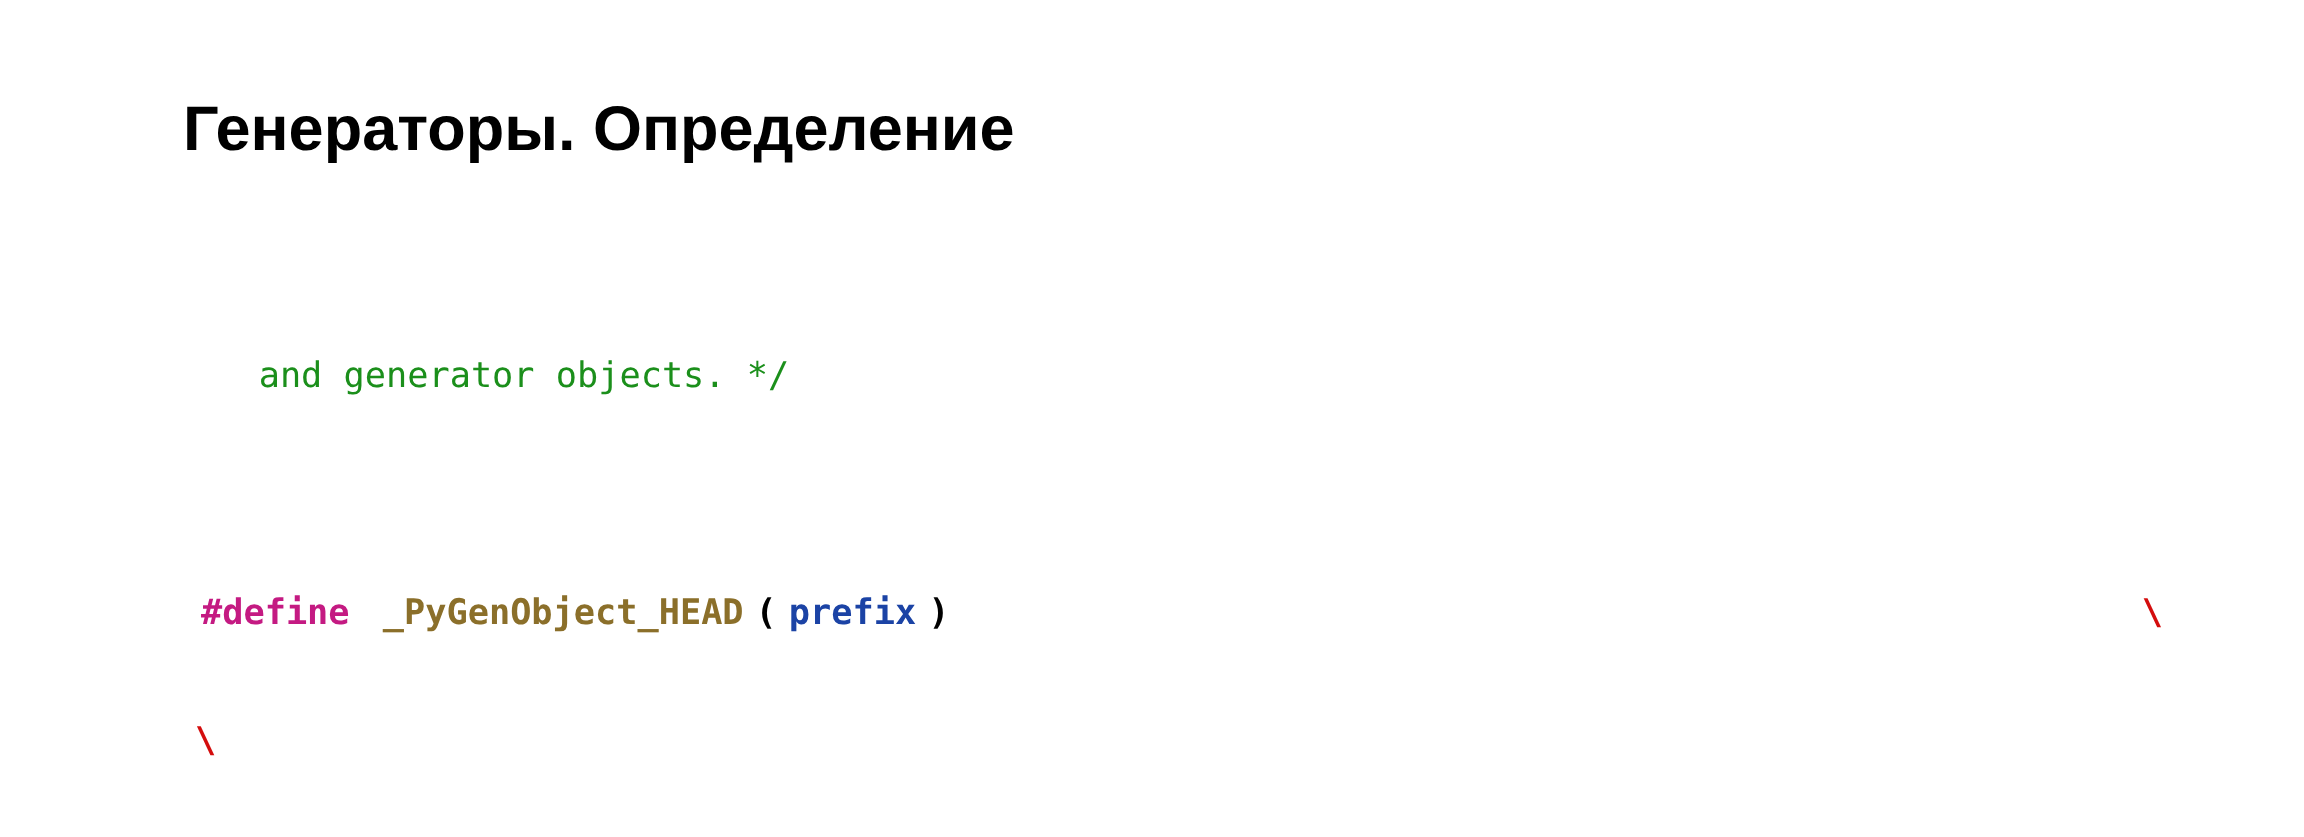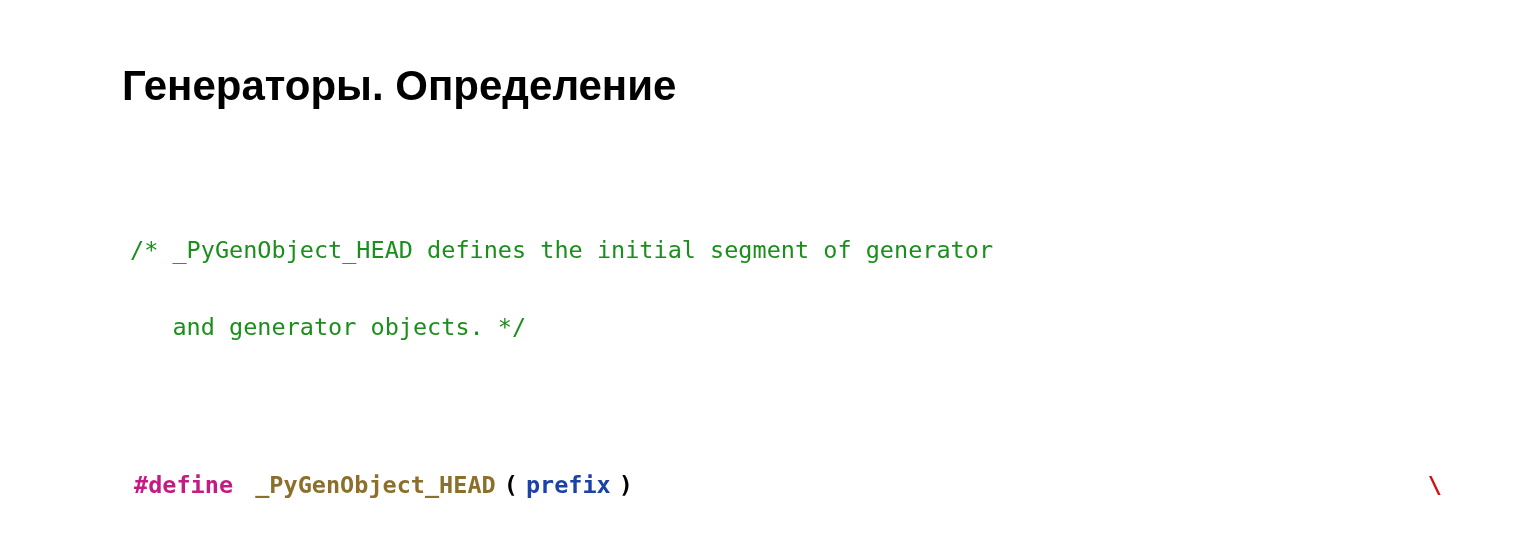--- a/index.html
+++ b/index.html
@@ -41,21 +41,20 @@
     }
     .code-left { }
     .code-right { text-align: right; }
   </style>
 </head>
 <body>
 
 <h1 class="title">Генераторы. Определение</h1>
 
 <div class="code-block">
-<div><span class="c-comment">/* _PyGenObject_HEAD defines the initial segment of generator</span></div>
 <div><span class="c-comment">   and generator objects. */</span></div>
 <div>&nbsp;</div>
 <div class="code-line"><span class="code-left"><span class="c-directive">#define</span><span class="c-macro"> _PyGenObject_HEAD</span><span class="c-paren">(</span><span class="c-ident">prefix</span><span class="c-paren">)</span></span><span class="code-right c-backslash">\</span></div>
 <div class="code-line"><span class="code-right c-backslash">\</span></div>
 
 
 
 </div>
 
 </body></html>

